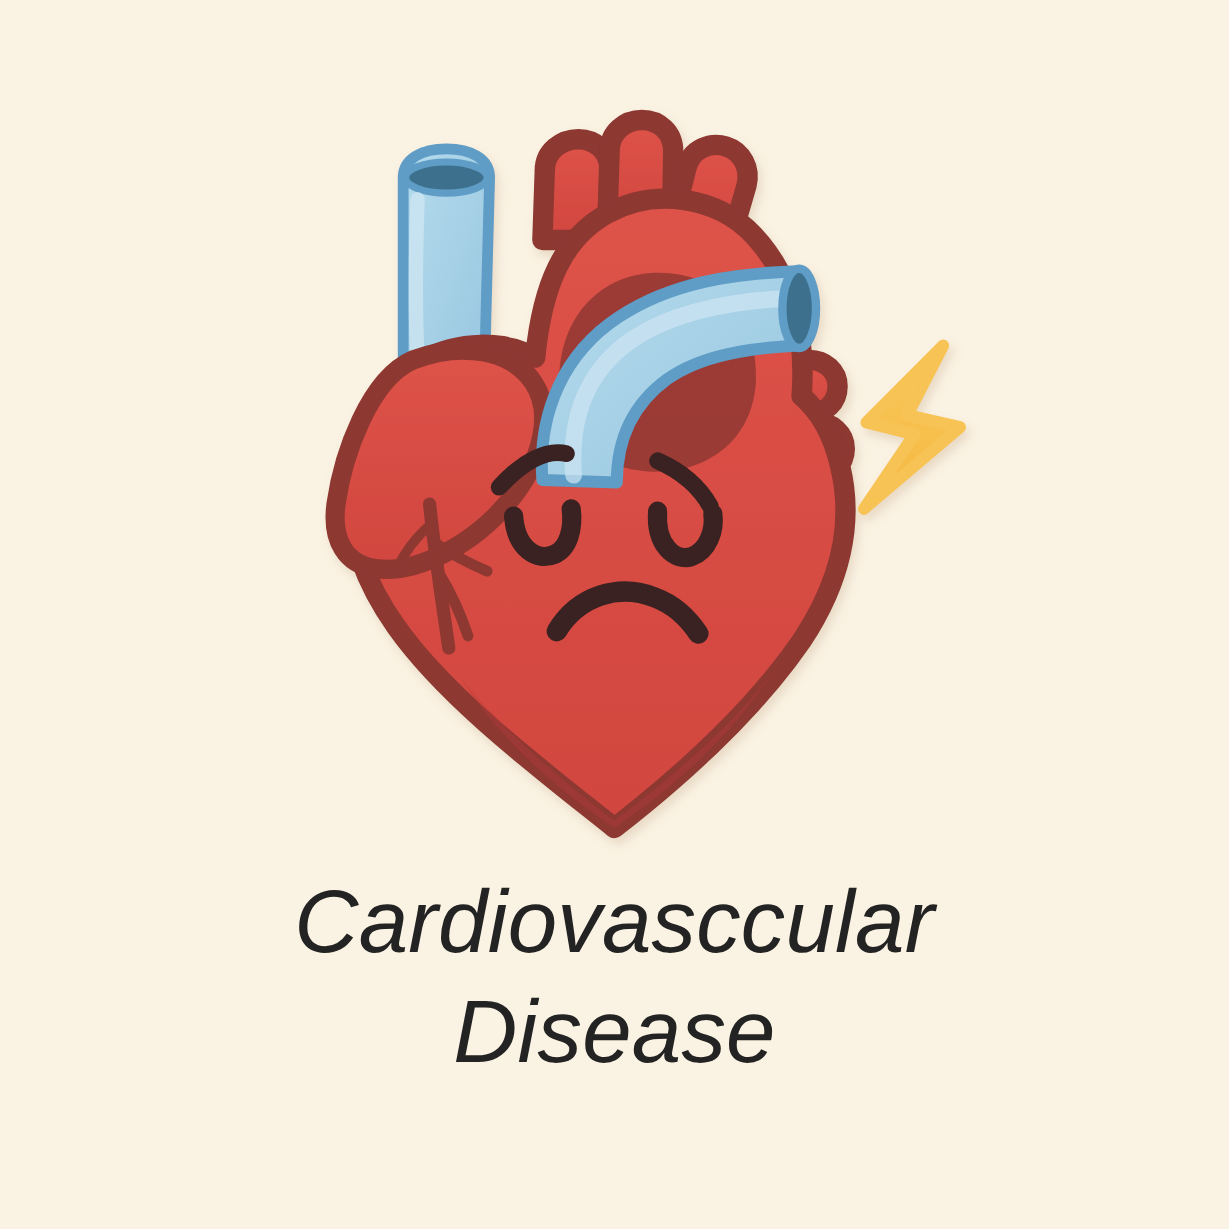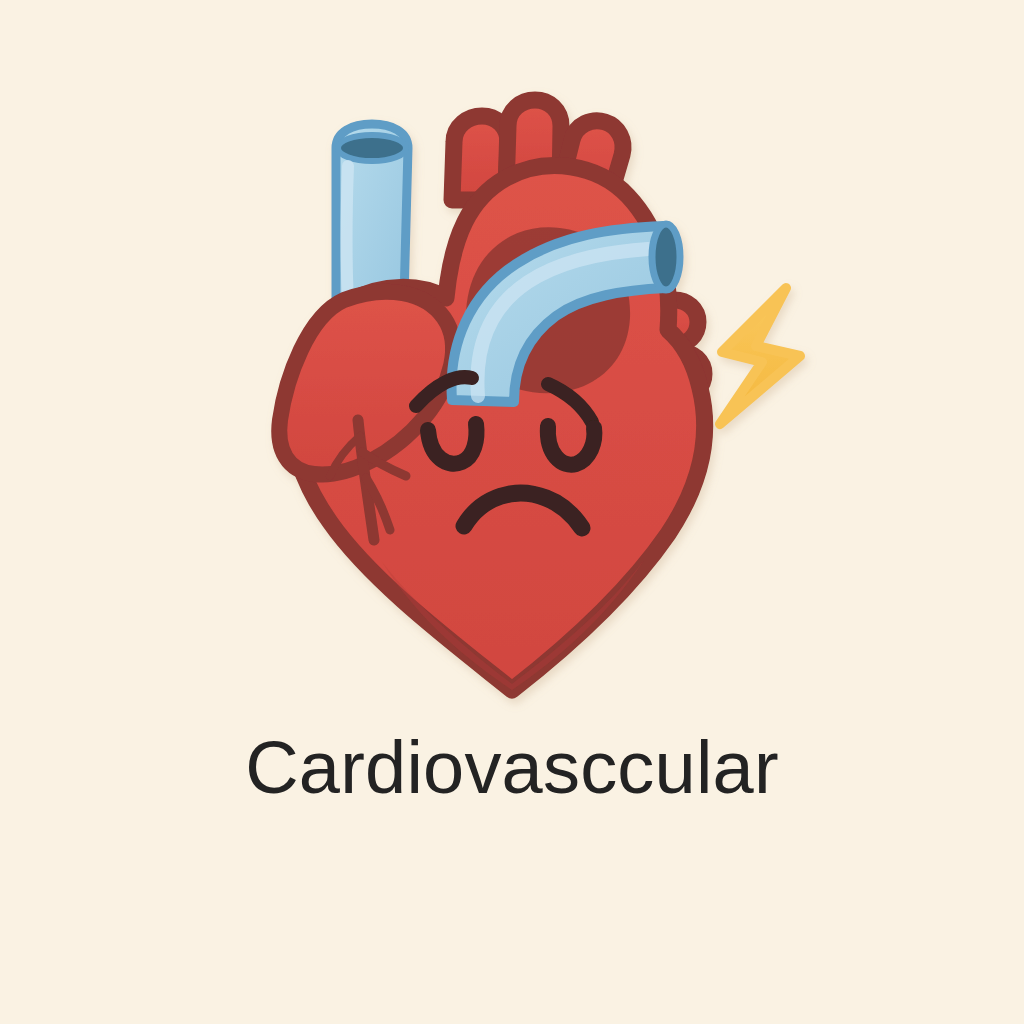--- a/index.html
+++ b/index.html
@@ -45,20 +45,21 @@
     color: #232323;
     font-family: "Liberation Sans", sans-serif;
     font-size: 74px;
     font-weight: 400;
     line-height: 1.24;
     letter-spacing: 0.2px;
   }
   #caption .line {
     display: block;
     white-space: nowrap;
+    font-style: italic;
   }
 </style>
 </head>
 <body>
 
 <div id="poster">
 
   <div id="illustration">
     <svg viewBox="0 0 1024 760" xmlns="http://www.w3.org/2000/svg" aria-hidden="true">
       <defs>
@@ -149,15 +150,16 @@
         </g>
 
         <path d="M786,288 L722,352 L762,362 L720,424 L800,356 L756,346 Z" fill="url(#gradBolt)" stroke="#f8c355" stroke-width="10" stroke-linejoin="round"></path>
 
       </g>
     </svg>
   </div>
 
   <div id="caption">
     <span class="line">Cardiovasccular</span>
+    <span class="line">Disease</span>
   </div>
 
 </div>
 
 </body></html>

